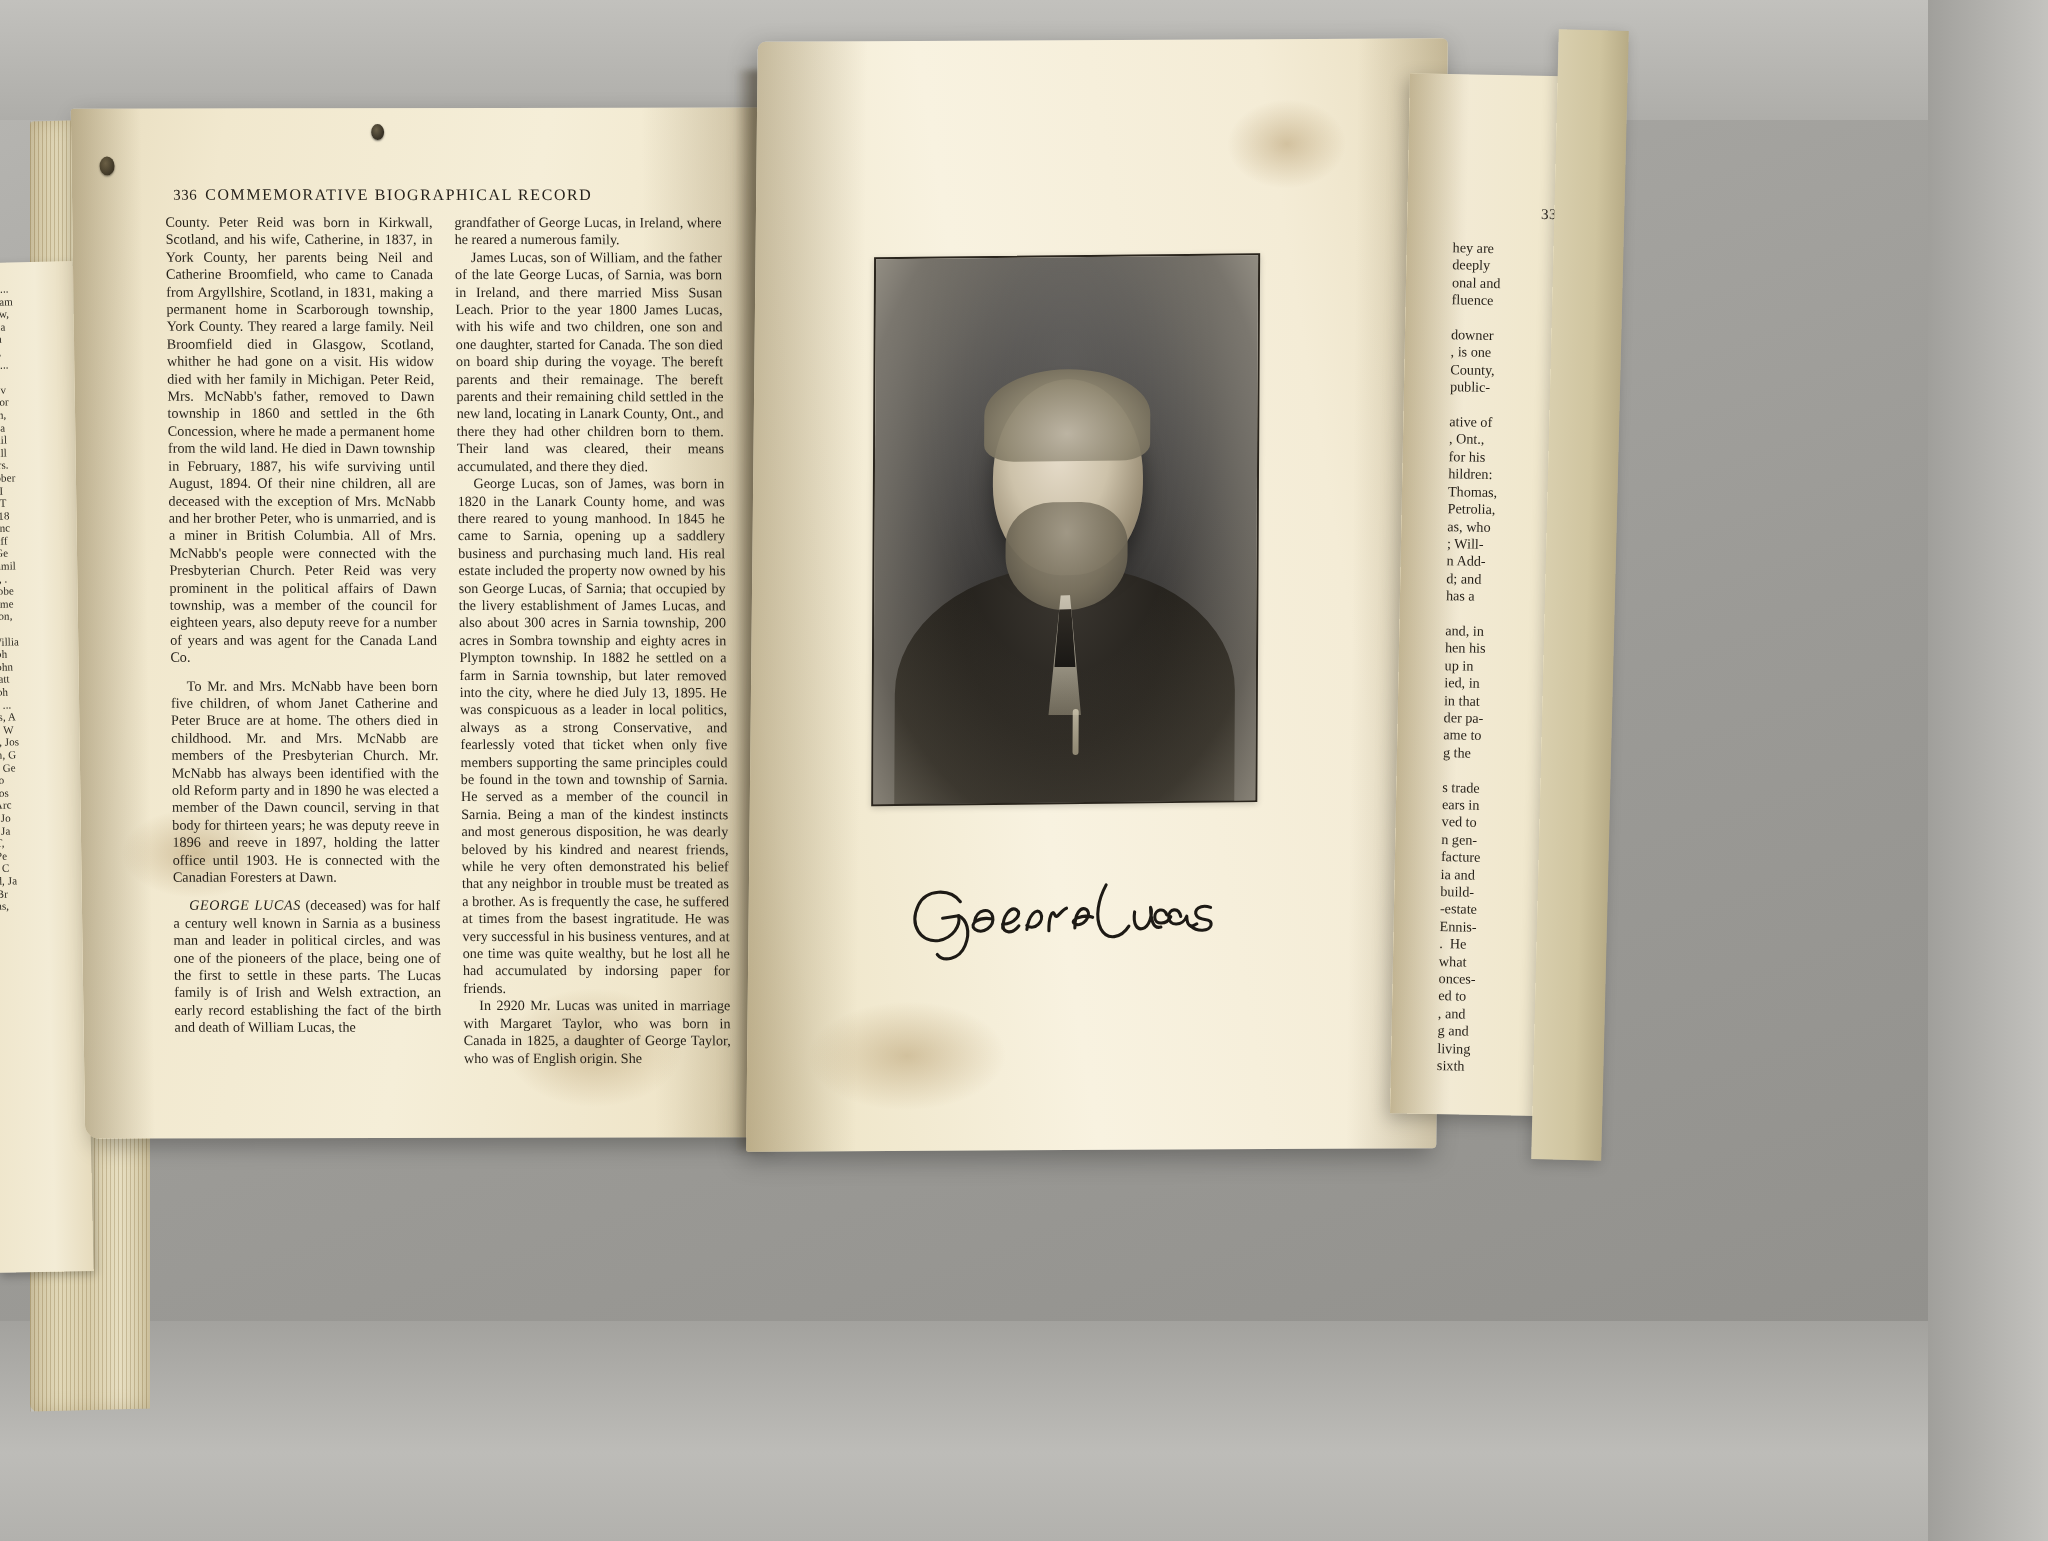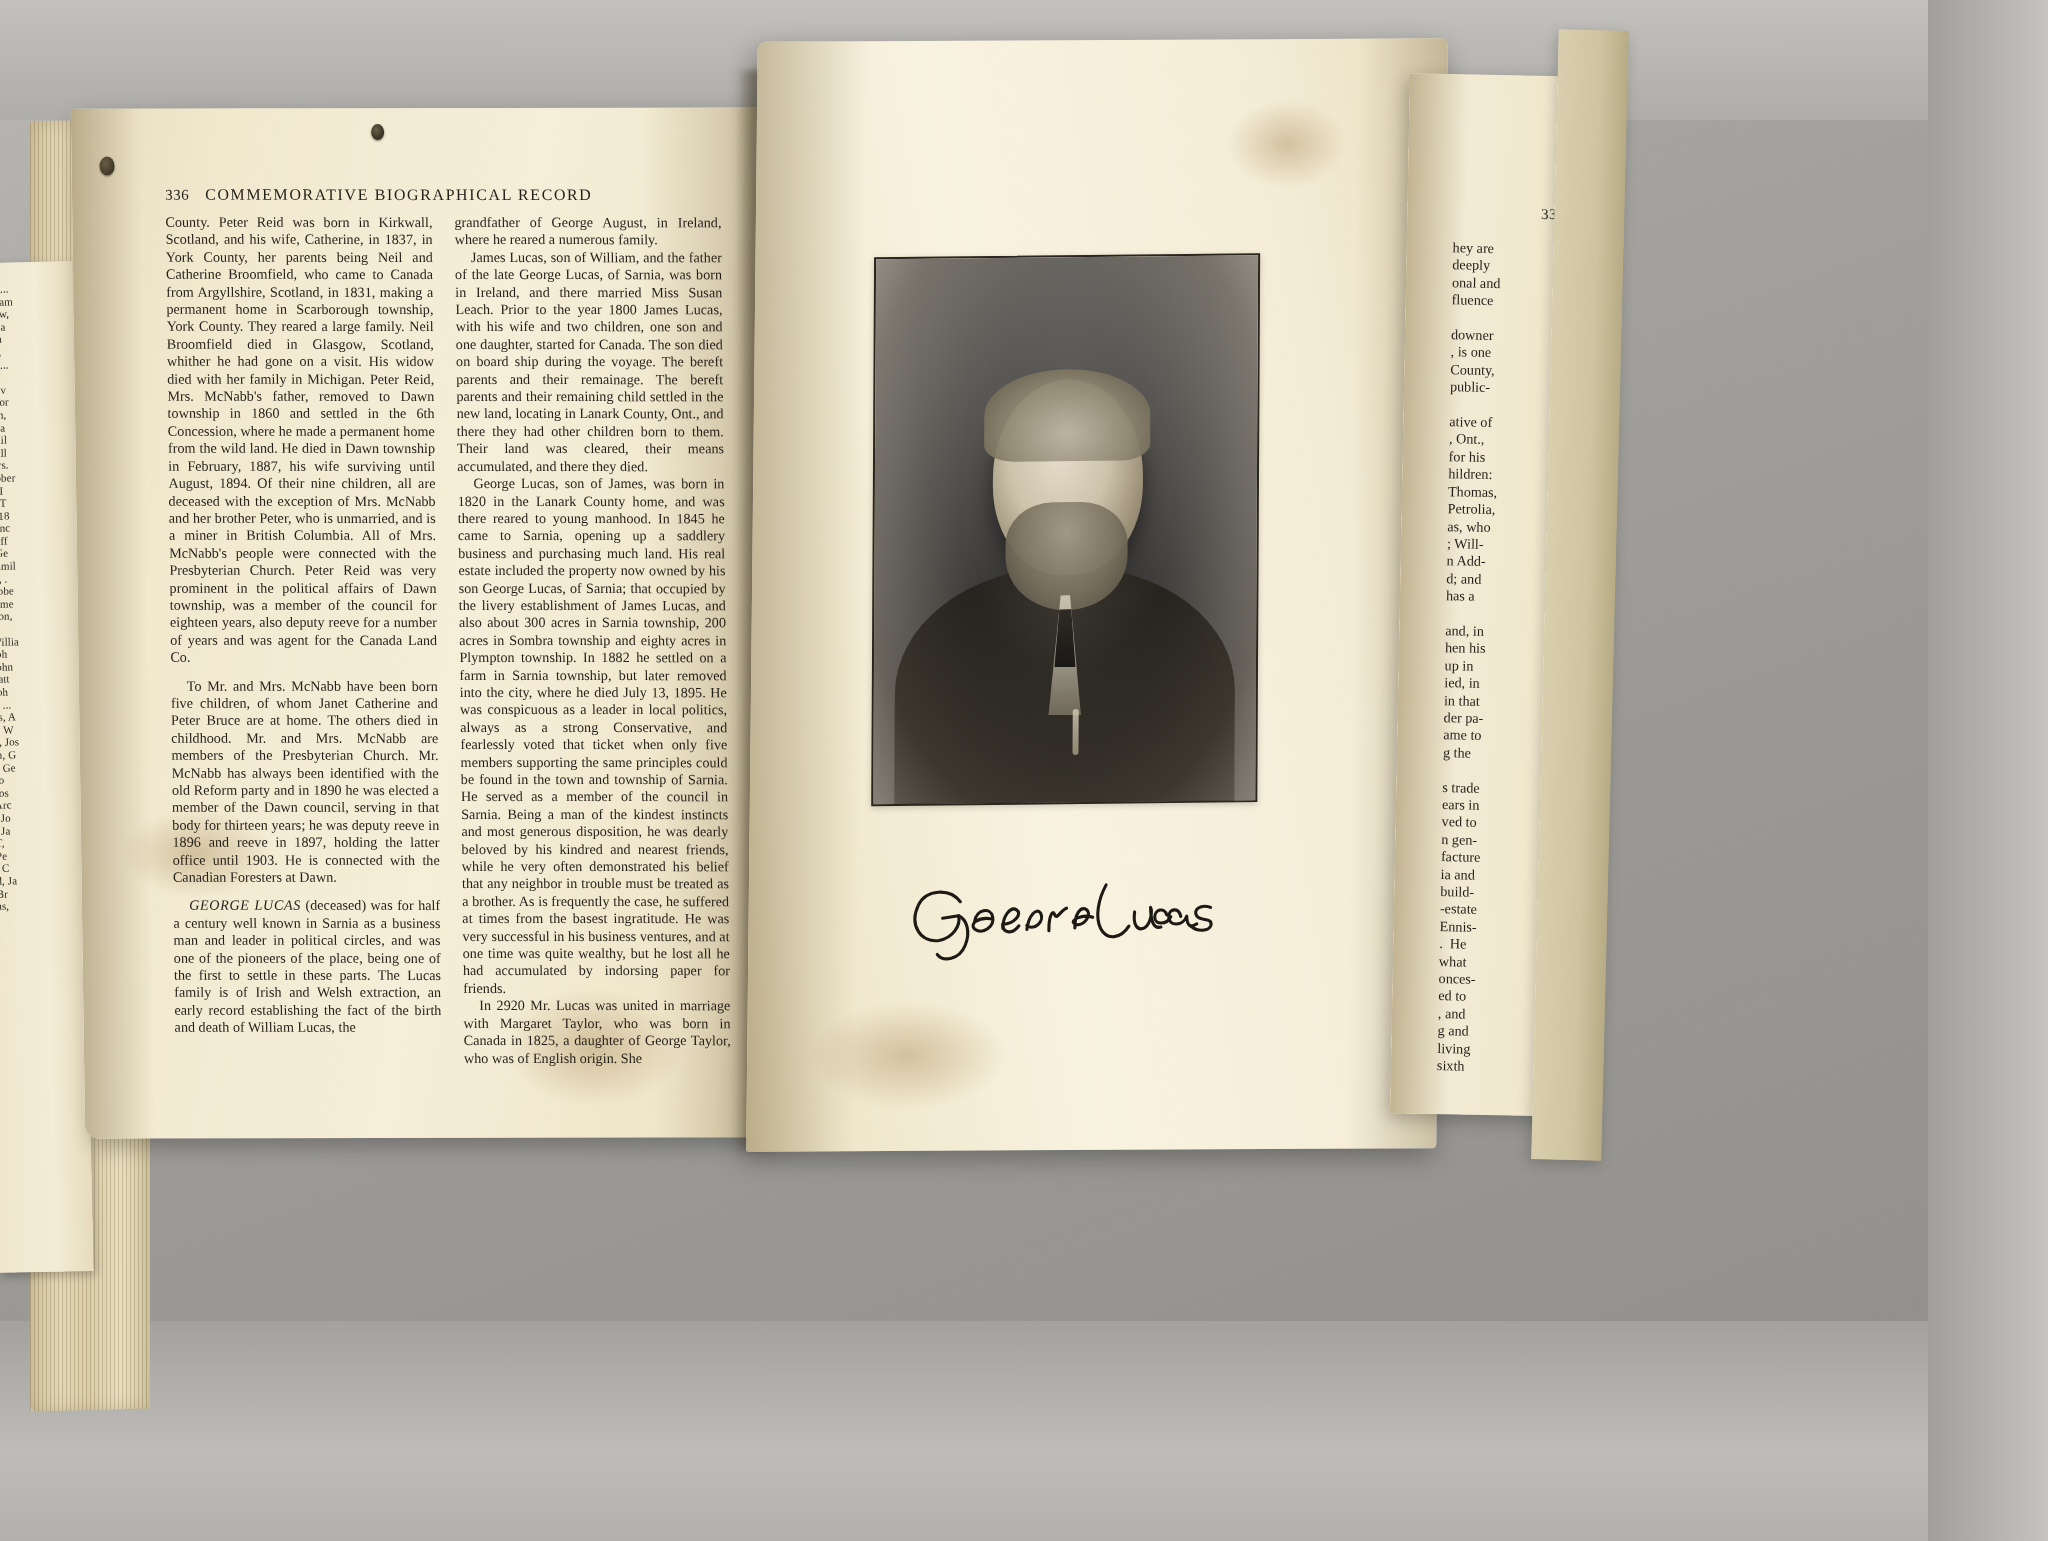--- a/index.html
+++ b/index.html
@@ -132,20 +132,21 @@
     top: 0; left: 0; width: 100%;
     display: flex;
     align-items: baseline;
     color: #231f19;
   }
   .folio-left {
     font-size: 15px;
     letter-spacing: .5px;
     width: 40px;
     font-family: "Liberation Serif", serif;
+    text-align: center;
   }
   .head-title {
     flex: 1;
     text-align: left;
     font-size: 16px;
     letter-spacing: 1.6px;
     font-family: "Liberation Serif", serif;
   }
   .two-col {
     position: absolute;
@@ -430,21 +431,21 @@
         <div class="col">
           <p class="nofirst">County.  Peter Reid was born in Kirkwall, Scotland, and his wife, Catherine, in 1837, in York County, her parents being Neil and Catherine Broomfield, who came to Canada from Argyllshire, Scotland, in 1831, making a permanent home in Scarborough township, York County.  They reared a large family.  Neil Broomfield died in Glasgow, Scotland, whither he had gone on a visit.  His widow died with her family in Michigan.  Peter Reid, Mrs. McNabb's father, removed to Dawn township in 1860 and settled in the 6th Concession, where he made a permanent home from the wild land.  He died in Dawn township in February, 1887, his wife surviving until August, 1894.  Of their nine children, all are deceased with the exception of Mrs. McNabb and her brother Peter, who is unmarried, and is a miner in British Columbia.  All of Mrs. McNabb's people were connected with the Presbyterian Church.  Peter Reid was very prominent in the political affairs of Dawn township, was a member of the council for eighteen years, also deputy reeve for a number of years and was agent for the Canada Land Co.</p>
           <p class="gap">To Mr. and Mrs. McNabb have been born five children, of whom Janet Catherine and Peter Bruce are at home.  The others died in childhood.  Mr. and Mrs. McNabb are members of the Presbyterian Church.  Mr. McNabb has always been identified with the old Reform party and in 1890 he was elected a member of the Dawn council, serving in that body for thirteen years; he was deputy reeve in 1896 and reeve in 1897, holding the latter office until 1903.  He is connected with the Canadian Foresters at Dawn.</p>
           <p class="gap">
             <span class="smallcaps">GEORGE LUCAS</span>
             <span>(deceased) was for half a century well known in Sarnia as a business man and leader in political circles, and was one of the pioneers of the place, being one of the first to settle in these parts.  The Lucas family is of Irish and Welsh extraction, an early record establishing the fact of the birth and death of William Lucas, the</span>
           </p>
         </div>
 
         <div class="col">
-          <p class="nofirst">grandfather of George August, in Ireland, where he reared a numerous family.</p>
+          <p class="nofirst">grandfather of George Lucas, in Ireland, where he reared a numerous family.</p>
           <p>James Lucas, son of William, and the father of the late George Lucas, of Sarnia, was born in Ireland, and there married Miss Susan Leach.  Prior to the year 1800 James Lucas, with his wife and two children, one son and one daughter, started for Canada.  The son died on board ship during the voyage.  The bereft parents and their remainage.  The bereft parents and their remaining child settled in the new land, locating in Lanark County, Ont., and there they had other children born to them.  Their land was cleared, their means accumulated, and there they died.</p>
           <p>George Lucas, son of James, was born in 1820 in the Lanark County home, and was there reared to young manhood.  In 1845 he came to Sarnia, opening up a saddlery business and purchasing much land.  His real estate included the property now owned by his son George Lucas, of Sarnia; that occupied by the livery establishment of James Lucas, and also about 300 acres in Sarnia township, 200 acres in Sombra township and eighty acres in Plympton township.  In 1882 he settled on a farm in Sarnia township, but later removed into the city, where he died July 13, 1895.  He was conspicuous as a leader in local politics, always as a strong Conservative, and fearlessly voted that ticket when only five members supporting the same principles could be found in the town and township of Sarnia.  He served as a member of the council in Sarnia.  Being a man of the kindest instincts and most generous disposition, he was dearly beloved by his kindred and nearest friends, while he very often demonstrated his belief that any neighbor in trouble must be treated as a brother.  As is frequently the case, he suffered at times from the basest ingratitude.  He was very successful in his business ventures, and at one time was quite wealthy, but he lost all he had accumulated by indorsing paper for friends.</p>
           <p>In 2920 Mr. Lucas was united in marriage with Margaret Taylor, who was born in Canada in 1825, a daughter of George Taylor, who was of English origin.  She</p>
         </div>
 
       </div>
     </div>
   </div>
 
   <div class="spine-shadow"></div>

